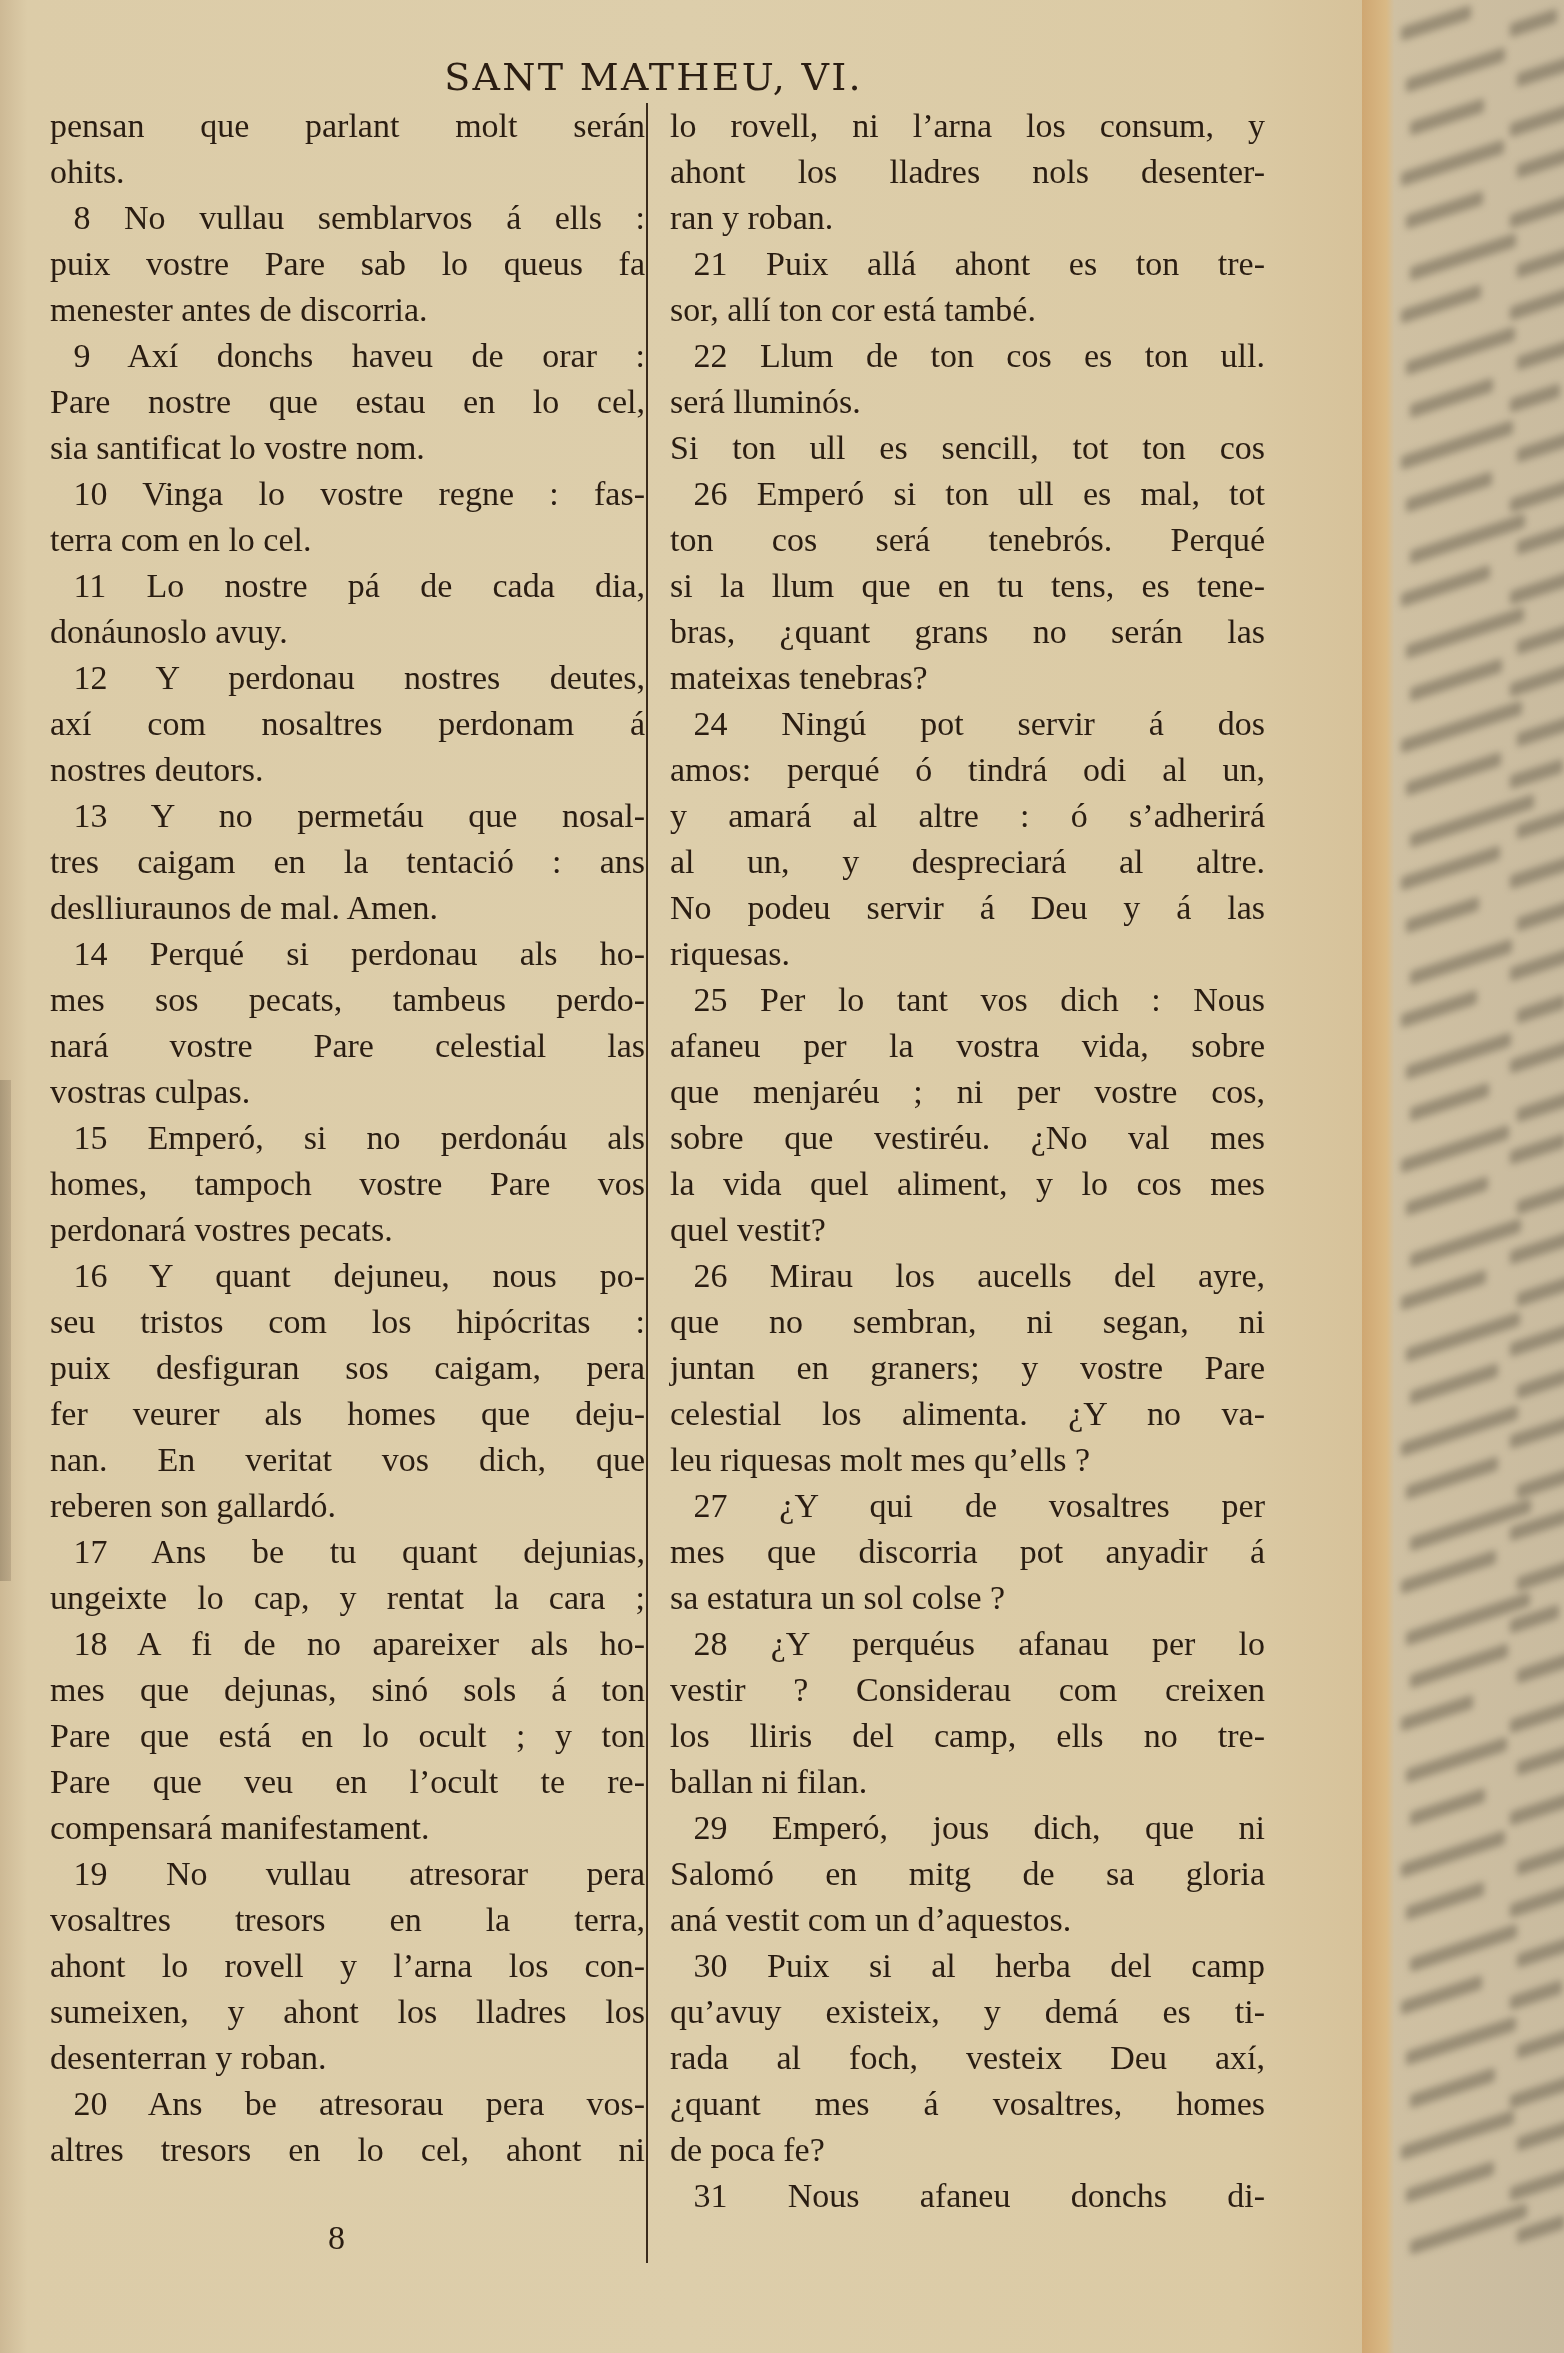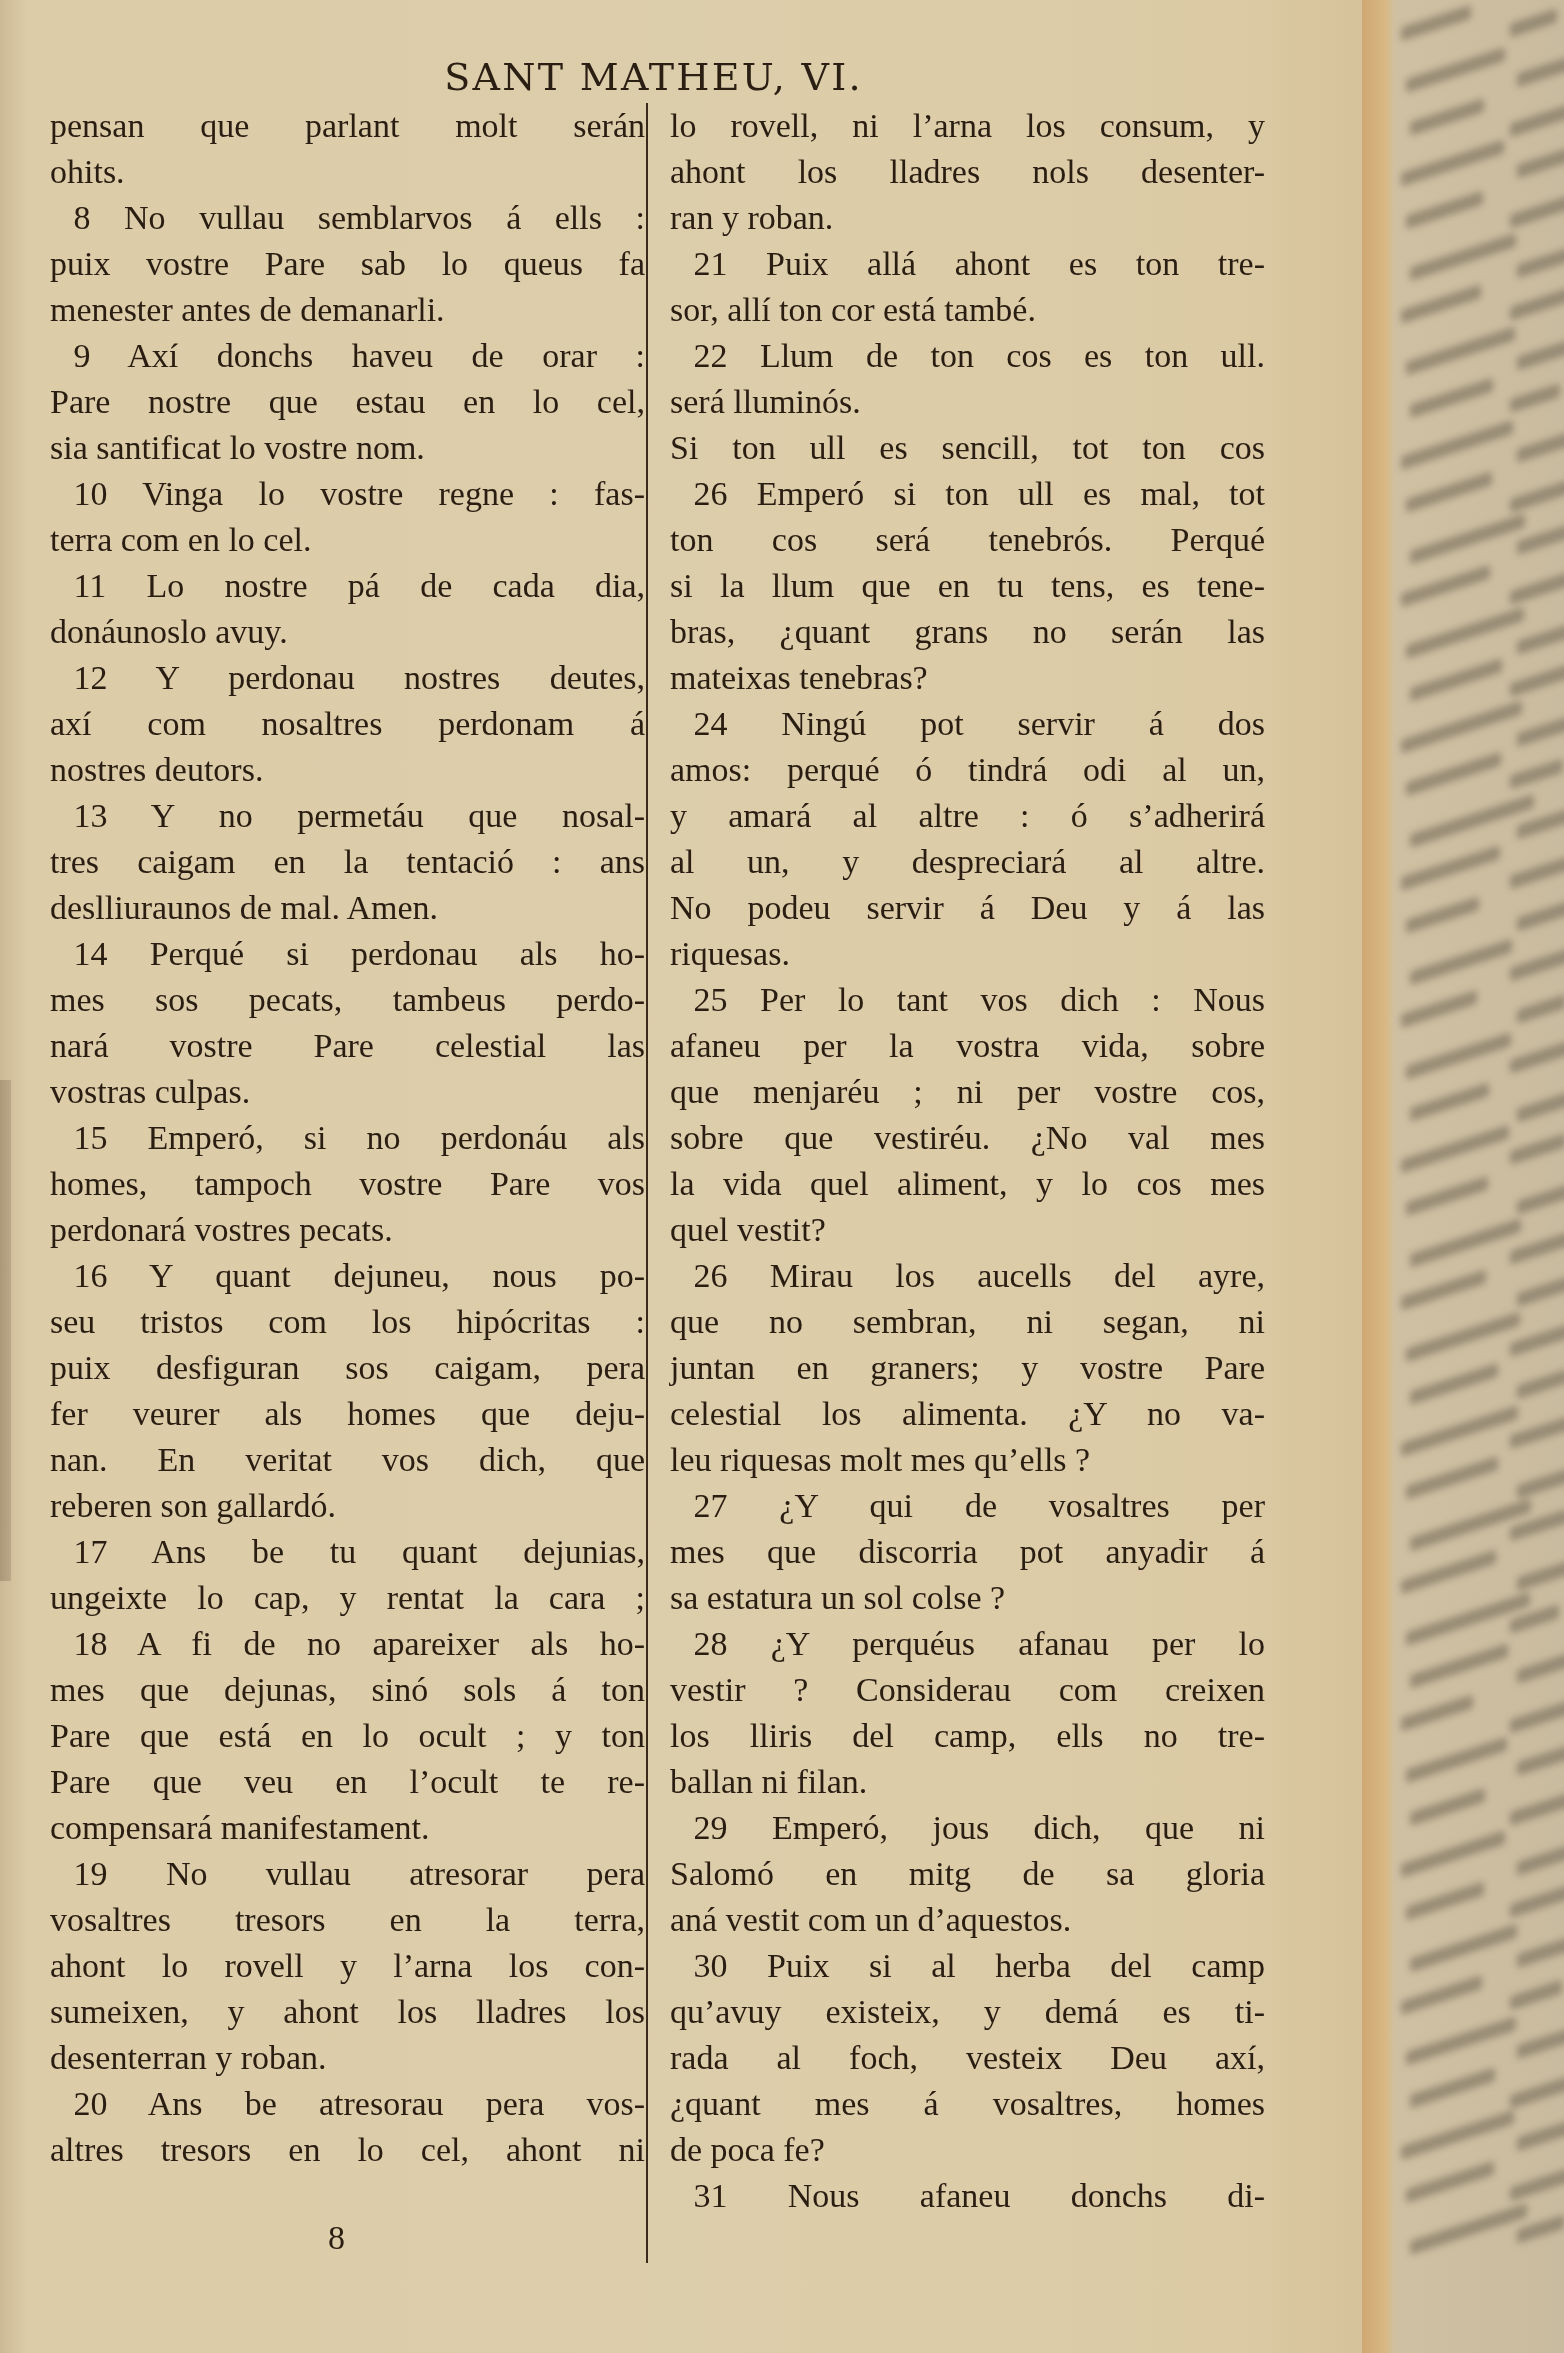--- a/index.html
+++ b/index.html
@@ -57,21 +57,21 @@
 <body>
 
 <div class="page">
   <div class="left-edge"></div>
   <div class="header">SANT MATHEU, VI.</div>
   <div class="col col-left" id="col-left">
       <span class="line">pensan que parlant molt serán</span>
       <span class="line last">ohits.</span>
       <span class="line indent">8 No vullau semblarvos á ells :</span>
       <span class="line">puix vostre Pare sab lo queus fa</span>
-      <span class="line last">menester antes de demanarli.</span>
+      <span class="line last">menester antes de discorria.</span>
       <span class="line indent">9 Axí donchs haveu de orar :</span>
       <span class="line">Pare nostre que estau en lo cel,</span>
       <span class="line last">sia santificat lo vostre nom.</span>
       <span class="line indent">10 Vinga lo vostre regne : fas-</span>
       <span class="line last">terra com en lo cel.</span>
       <span class="line indent">11 Lo nostre pá de cada dia,</span>
       <span class="line last">donáunoslo avuy.</span>
       <span class="line indent">12 Y perdonau nostres deutes,</span>
       <span class="line">axí com nosaltres perdonam á</span>
       <span class="line last">nostres deutors.</span>

